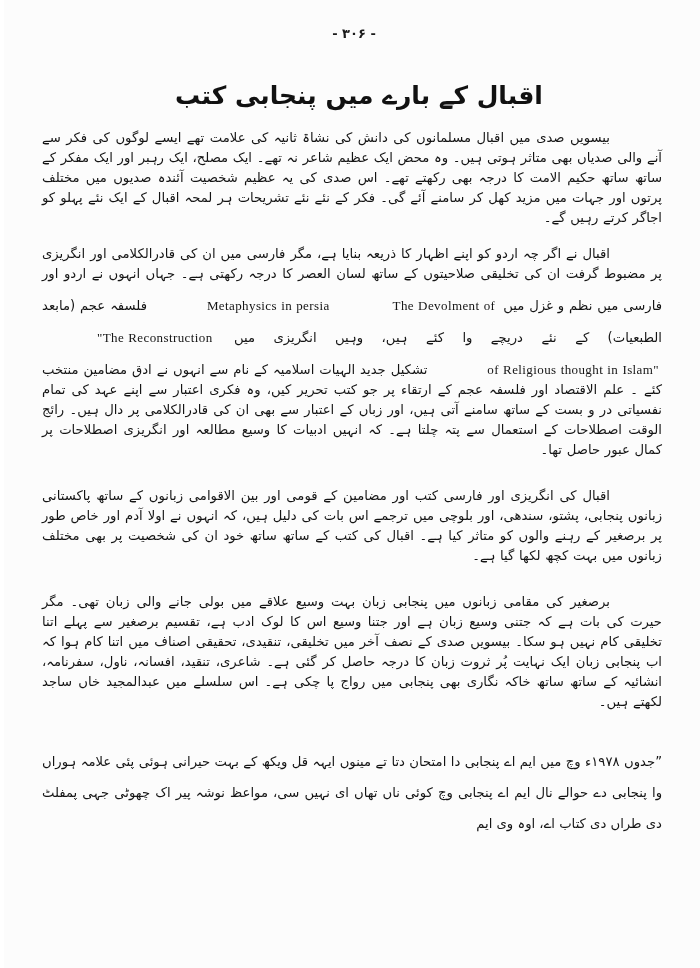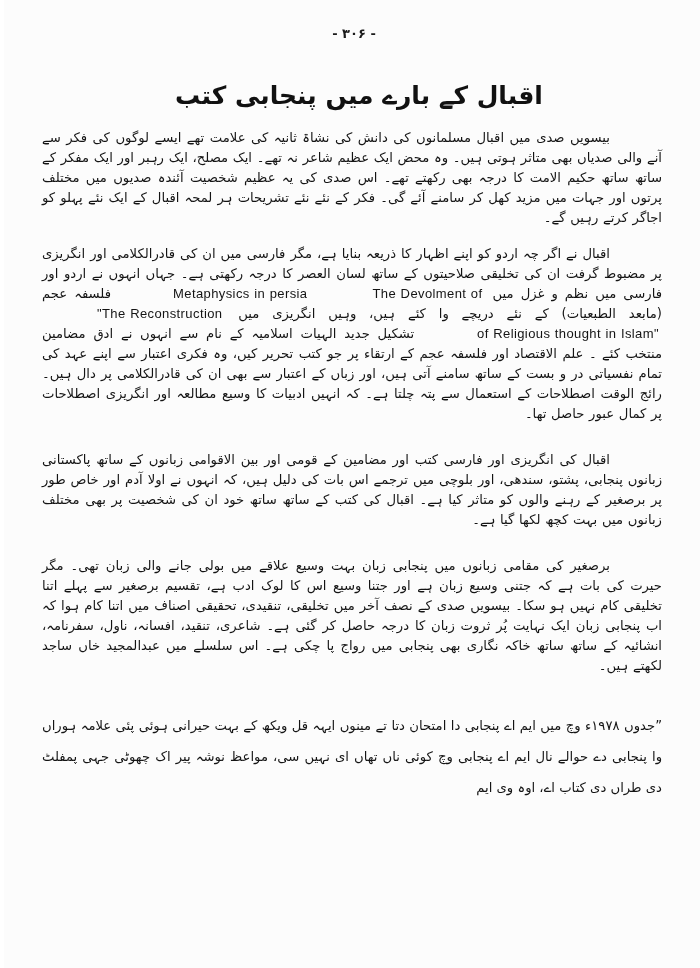--- a/index.html
+++ b/index.html
@@ -70,26 +70,27 @@
     text-align-last: right;
     word-spacing: 0.5px;
   }
   .para.indented {
     text-indent: 52px;
   }
   .para .en {
     direction: ltr;
     unicode-bidi: embed;
     display: inline-block;
-    font-family: Liberation Sans, sans-serif;
+    font-family: Liberation Serif, serif;
     font-size: 13px;
     letter-spacing: 0.4px;
     color: #141414;
     vertical-align: baseline;
     padding: 0 3px;
+    margin-top: 12px;
   }
   .quote-para {
     margin: 0;
     font-family: "DejaVu Sans", sans-serif;
     font-size: 13.2px;
     line-height: 31px;
     color: #141414;
     direction: rtl;
     text-align: justify;
     text-align-last: right;

